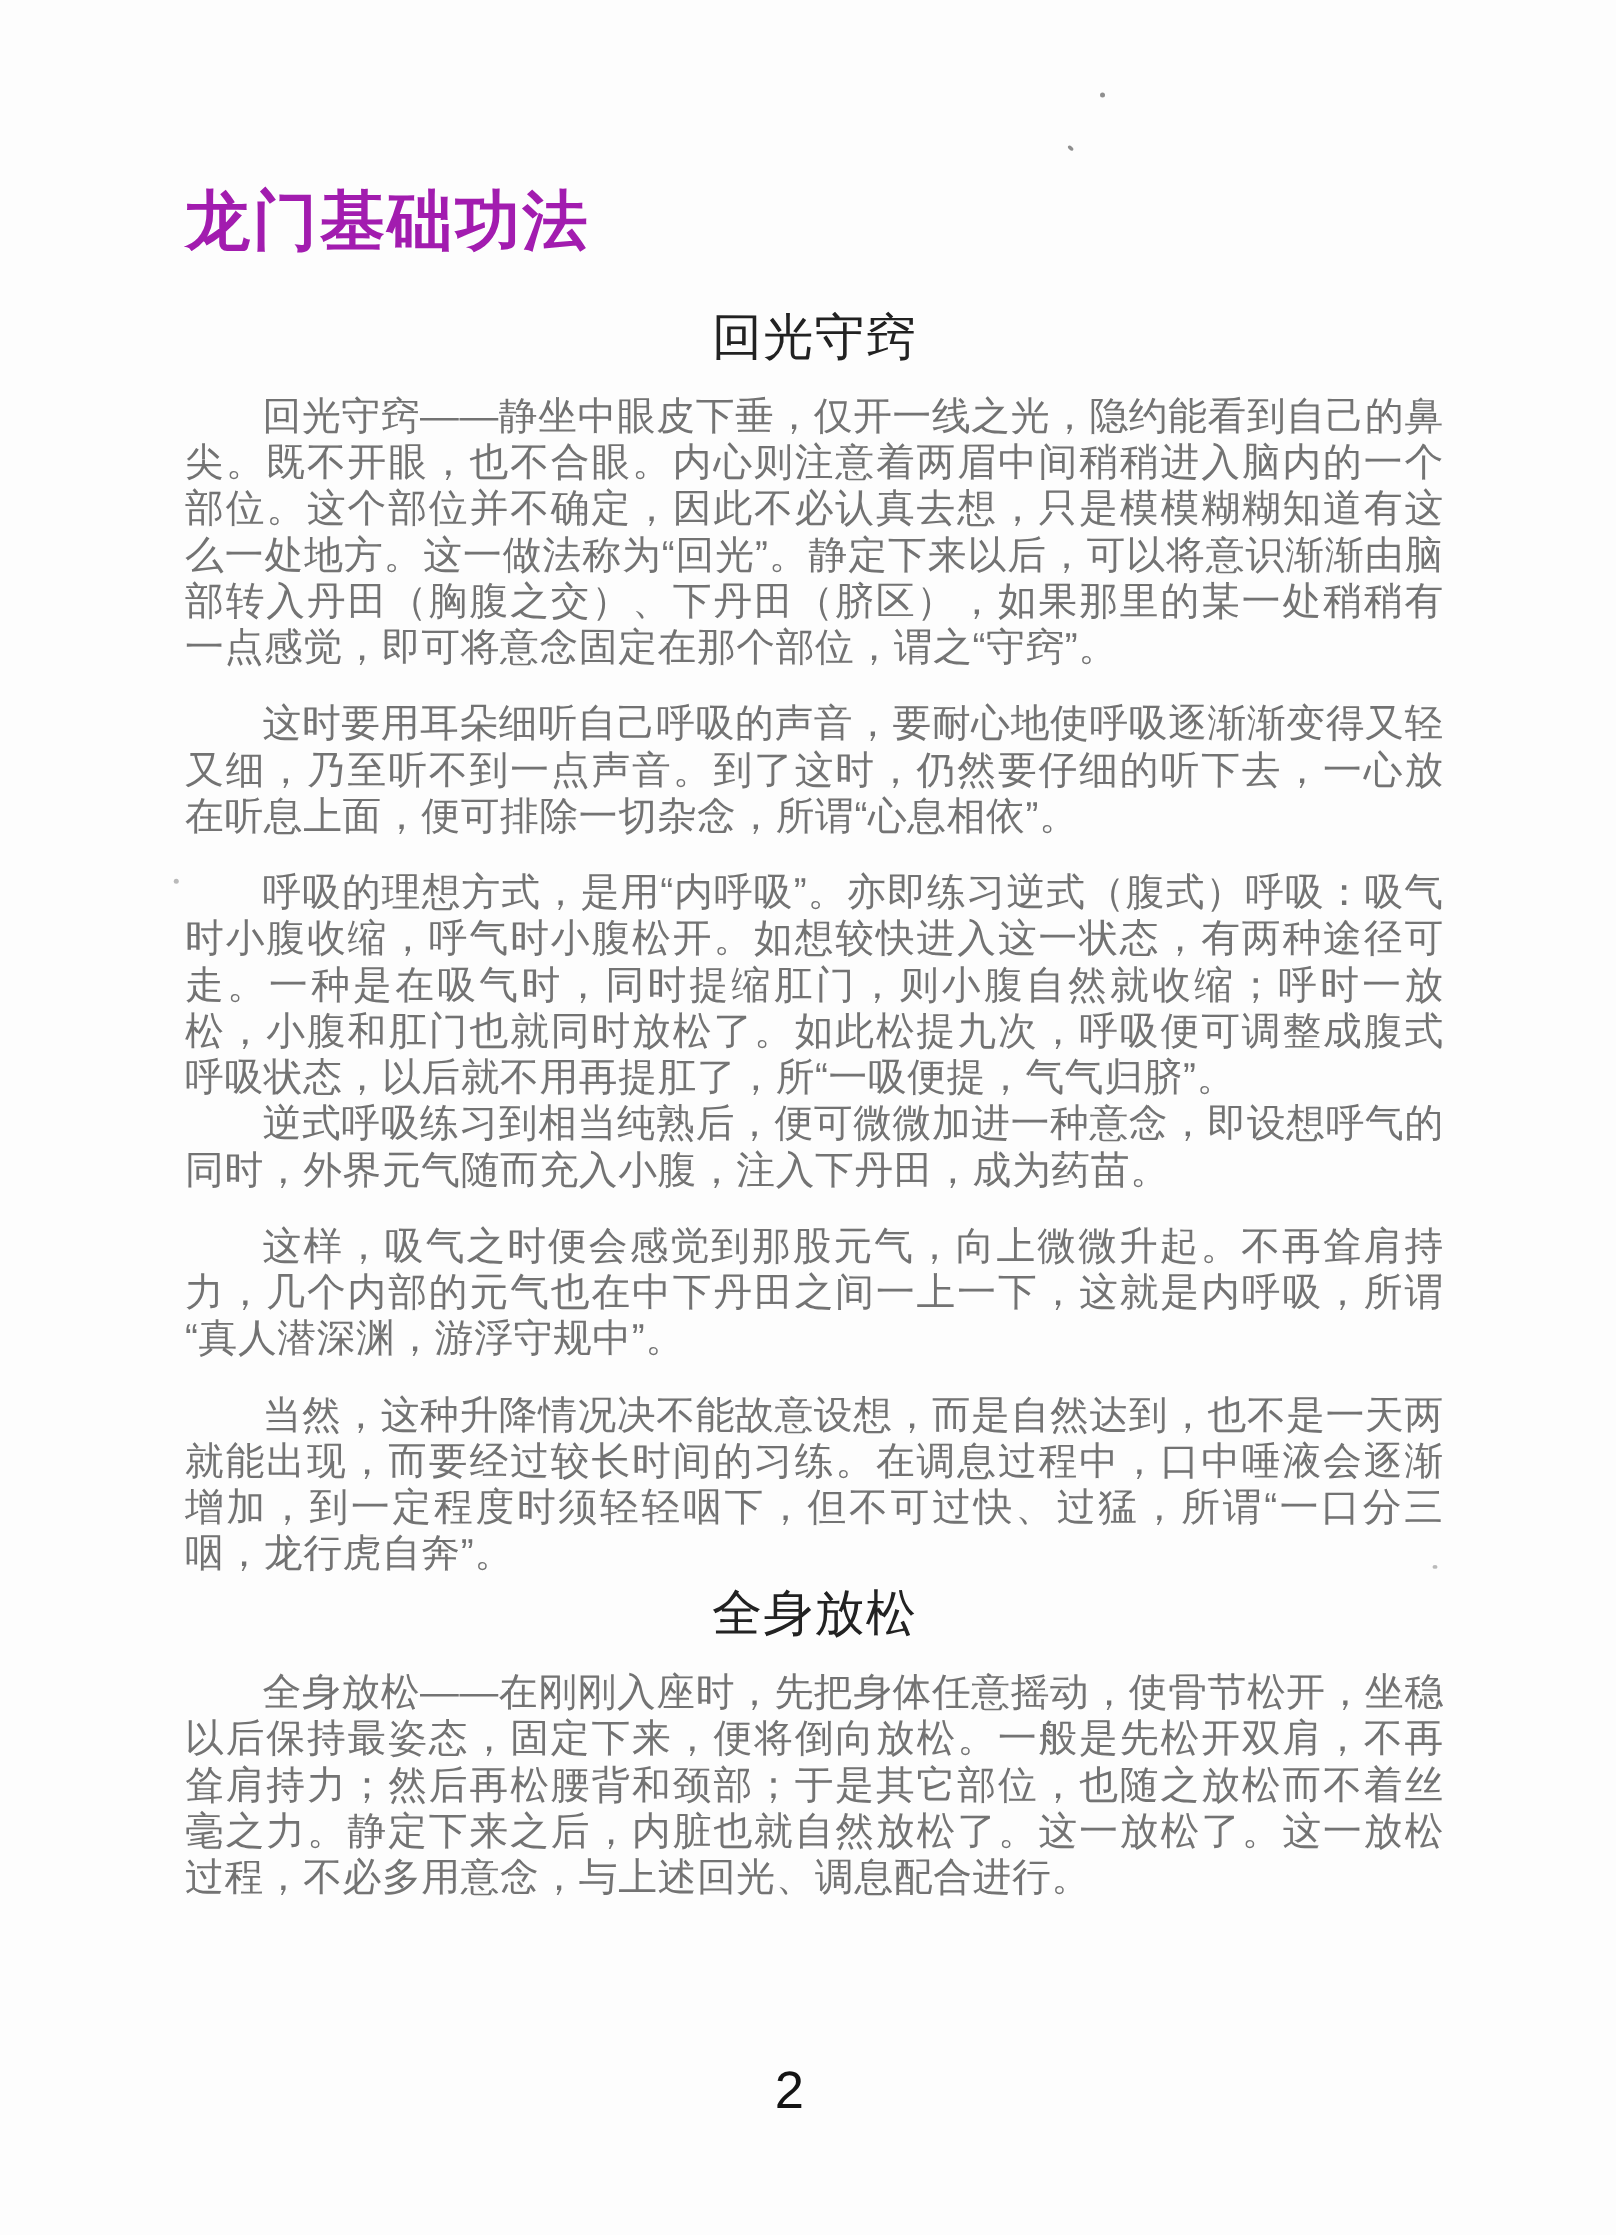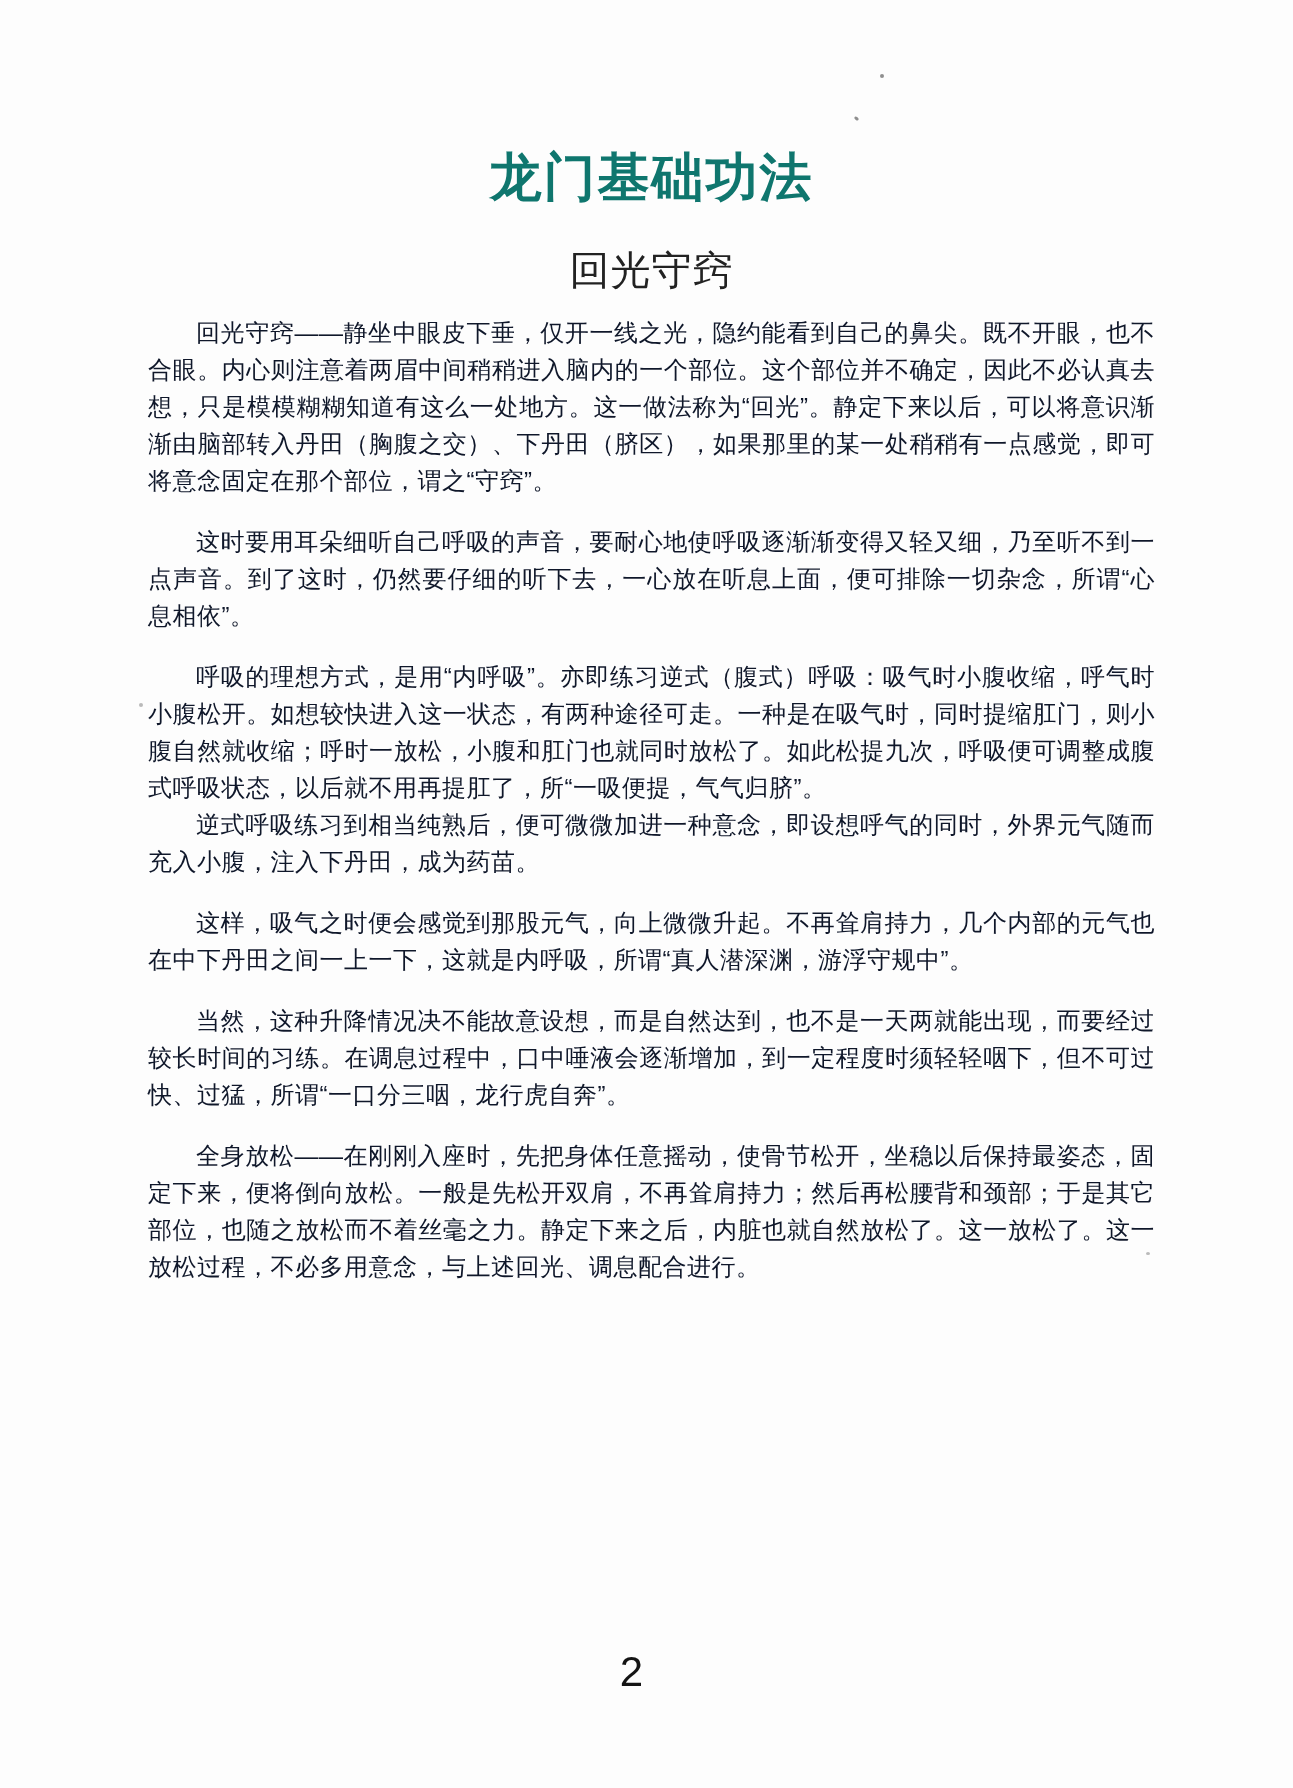--- a/index.html
+++ b/index.html
@@ -19,40 +19,40 @@
   }
   .content {
     padding: 0 138px 0 148px;
   }
   h1.doc-title {
     margin: 146px 0 40px 0;
     font-family: "Liberation Serif", serif;
     font-weight: 700;
     font-size: 52px;
     line-height: 64px;
-    text-align: center;
-    color: #0f766e;
+    text-align: left;
+    color: #a21caf;
     letter-spacing: 2px;
   }
   h2.section-heading {
     margin: 10px 0 20px 0;
     font-weight: 500;
     font-size: 40px;
     line-height: 40px;
     text-align: center;
     color: #222;
     letter-spacing: 1px;
   }
   p.para {
     margin: 24px 0 0 0;
-    font-size: 24px;
+    font-size: 31px;
     line-height: 37px;
     text-align: justify;
     text-indent: 2em;
-    color: #0f172a;
+    color: #737373;
     letter-spacing: 0.5px;
   }
   p.para.tight {
     margin-top: 0;
   }
   .page-number {
     position: absolute;
     left: 0;
     right: 30px;
     top: 1648px;
@@ -91,18 +91,19 @@
 
     <section>
       <p class="para">这时要用耳朵细听自己呼吸的声音，要耐心地使呼吸逐渐渐变得又轻又细，乃至听不到一点声音。到了这时，仍然要仔细的听下去，一心放在听息上面，便可排除一切杂念，所谓“心息相依”。</p>
       <p class="para">呼吸的理想方式，是用“内呼吸”。亦即练习逆式（腹式）呼吸：吸气时小腹收缩，呼气时小腹松开。如想较快进入这一状态，有两种途径可走。一种是在吸气时，同时提缩肛门，则小腹自然就收缩；呼时一放松，小腹和肛门也就同时放松了。如此松提九次，呼吸便可调整成腹式呼吸状态，以后就不用再提肛了，所“一吸便提，气气归脐”。</p>
       <p class="para tight">逆式呼吸练习到相当纯熟后，便可微微加进一种意念，即设想呼气的同时，外界元气随而充入小腹，注入下丹田，成为药苗。</p>
       <p class="para">这样，吸气之时便会感觉到那股元气，向上微微升起。不再耸肩持力，几个内部的元气也在中下丹田之间一上一下，这就是内呼吸，所谓“真人潜深渊，游浮守规中”。</p>
       <p class="para">当然，这种升降情况决不能故意设想，而是自然达到，也不是一天两就能出现，而要经过较长时间的习练。在调息过程中，口中唾液会逐渐增加，到一定程度时须轻轻咽下，但不可过快、过猛，所谓“一口分三咽，龙行虎自奔”。</p>
     </section>
 
     <section>
+      <h2 class="section-heading">全身放松</h2>
       <p class="para">全身放松——在刚刚入座时，先把身体任意摇动，使骨节松开，坐稳以后保持最姿态，固定下来，便将倒向放松。一般是先松开双肩，不再耸肩持力；然后再松腰背和颈部；于是其它部位，也随之放松而不着丝毫之力。静定下来之后，内脏也就自然放松了。这一放松了。这一放松过程，不必多用意念，与上述回光、调息配合进行。</p>
     </section>
   </div>
 
   <div class="page-number">2</div>
 </div>
 
 </body></html>

